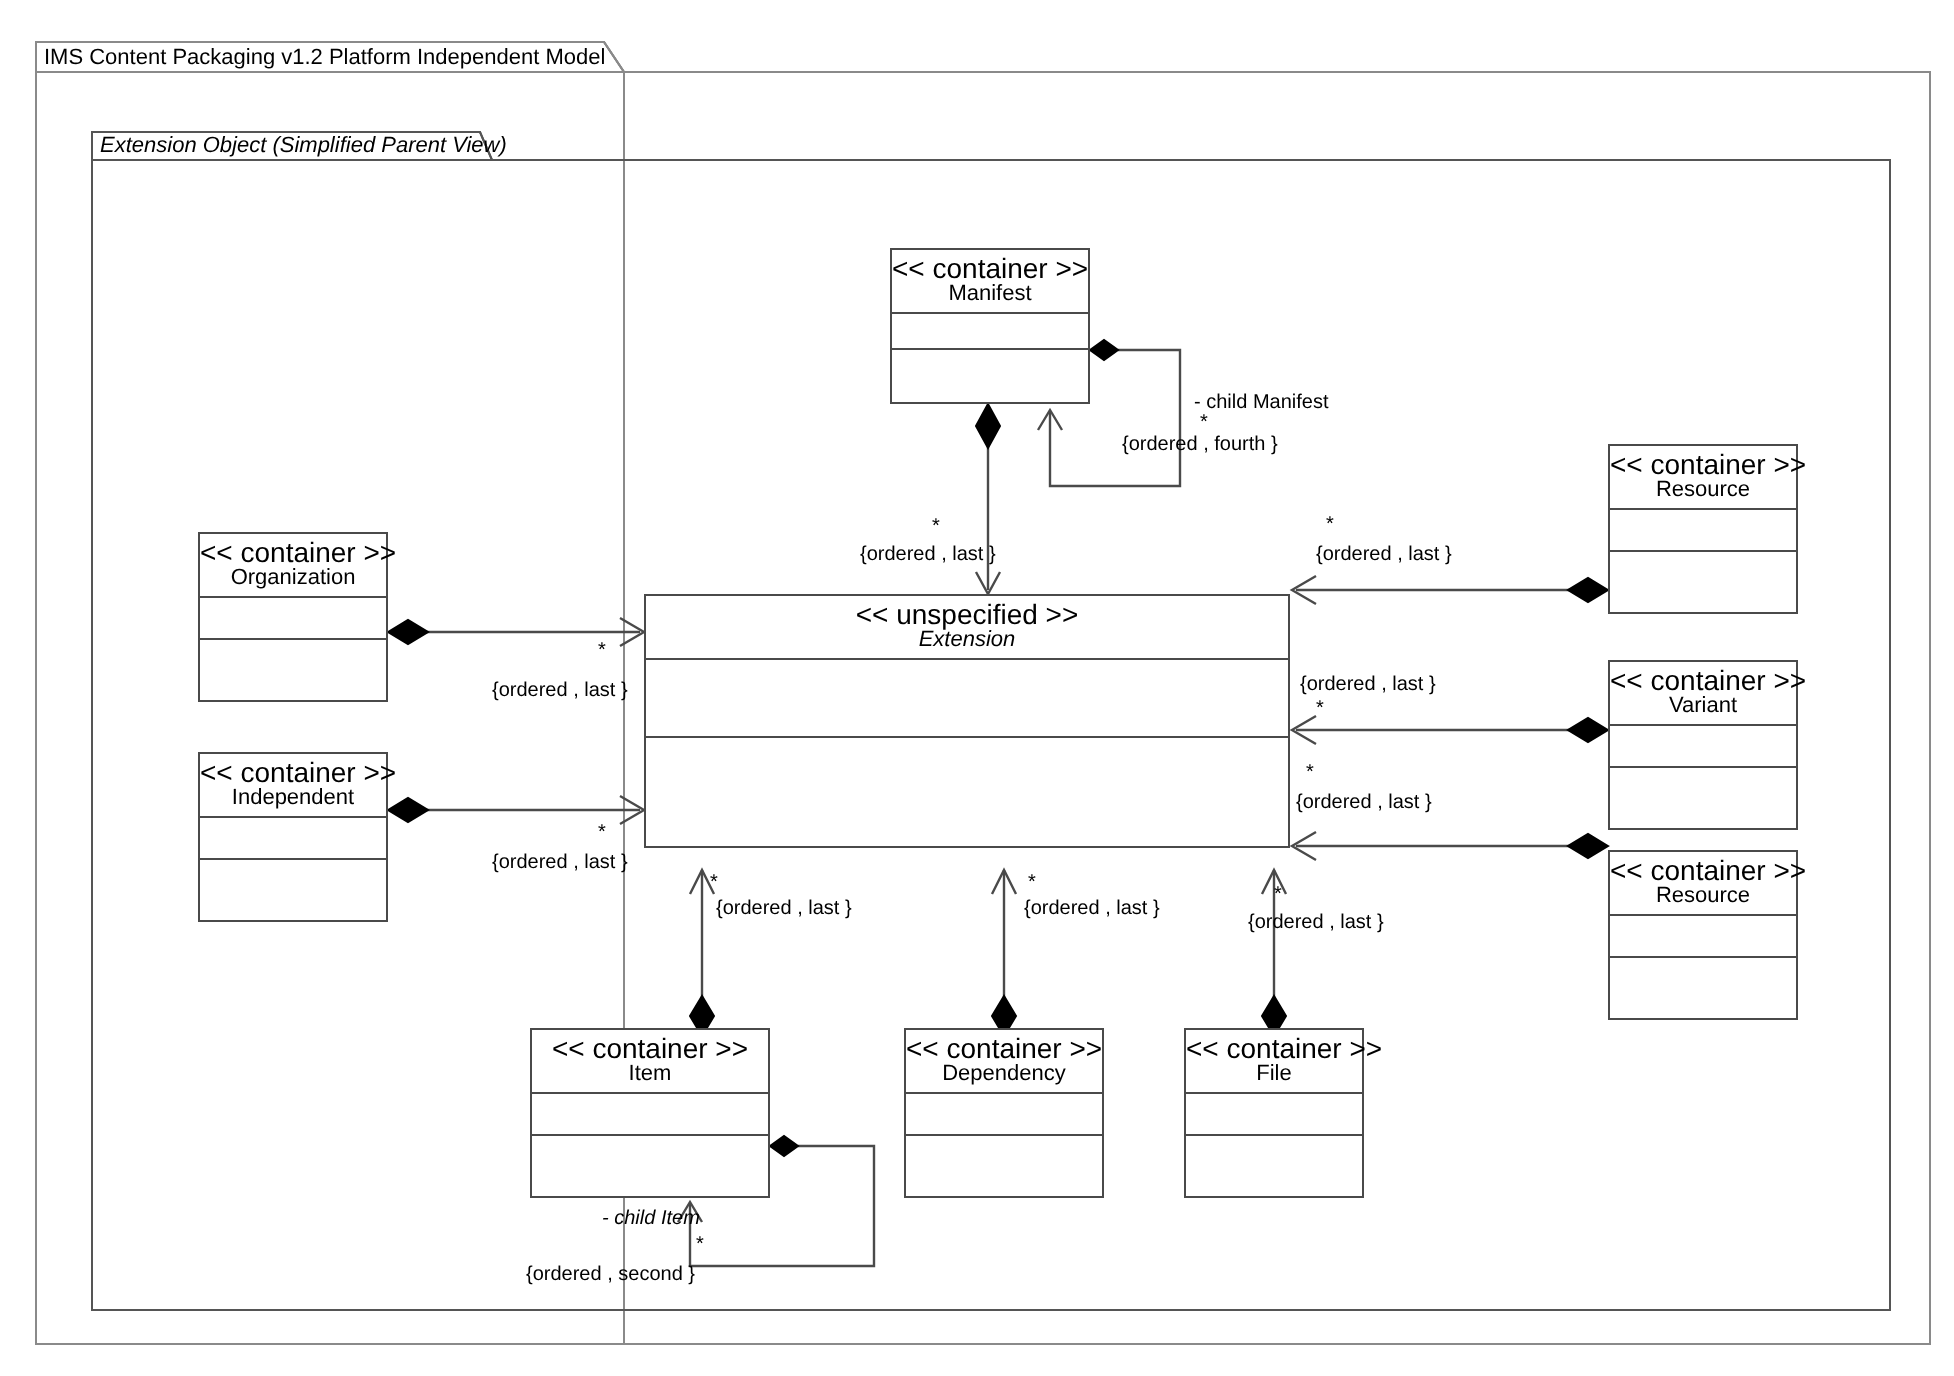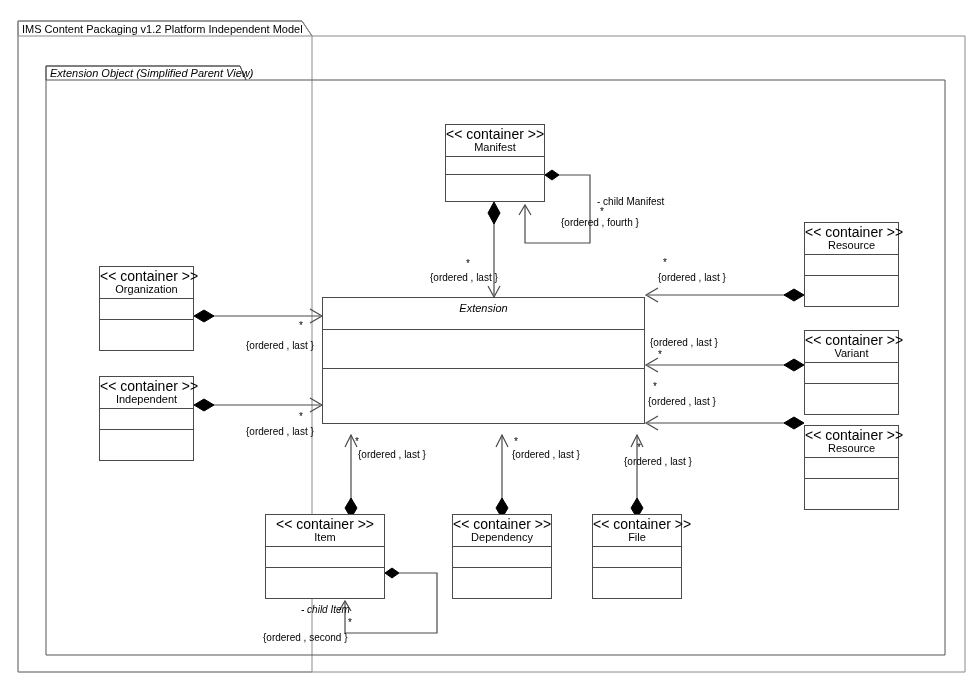--- a/index.html
+++ b/index.html
@@ -201,20 +201,21 @@
       <div class="uml-class" style="left: 99px; top: 376px; width: 95px; height: 85px;">
         <div class="compartment header" style="height: 32px;">
           <span class="stereotype">&lt;&lt; container &gt;&gt;</span>
           <span class="cls-name">Independent</span>
         </div>
         <div class="compartment attrs" style="height: 21px;"></div>
         <div class="compartment ops" style="height: 30px;"></div>
       </div>
       <div class="uml-class" style="left: 322px; top: 297px; width: 323px; height: 127px;">
         <div class="compartment header" style="height: 32px;">
+          <span class="stereotype">&lt;&lt; unspecified &gt;&gt;</span>
           <span class="cls-name abstract">Extension</span>
         </div>
         <div class="compartment attrs" style="height: 39px;"></div>
         <div class="compartment ops" style="height: 54px;"></div>
       </div>
       <div class="uml-class" style="left: 804px; top: 222px; width: 95px; height: 85px;">
         <div class="compartment header" style="height: 32px;">
           <span class="stereotype">&lt;&lt; container &gt;&gt;</span>
           <span class="cls-name">Resource</span>
         </div>

